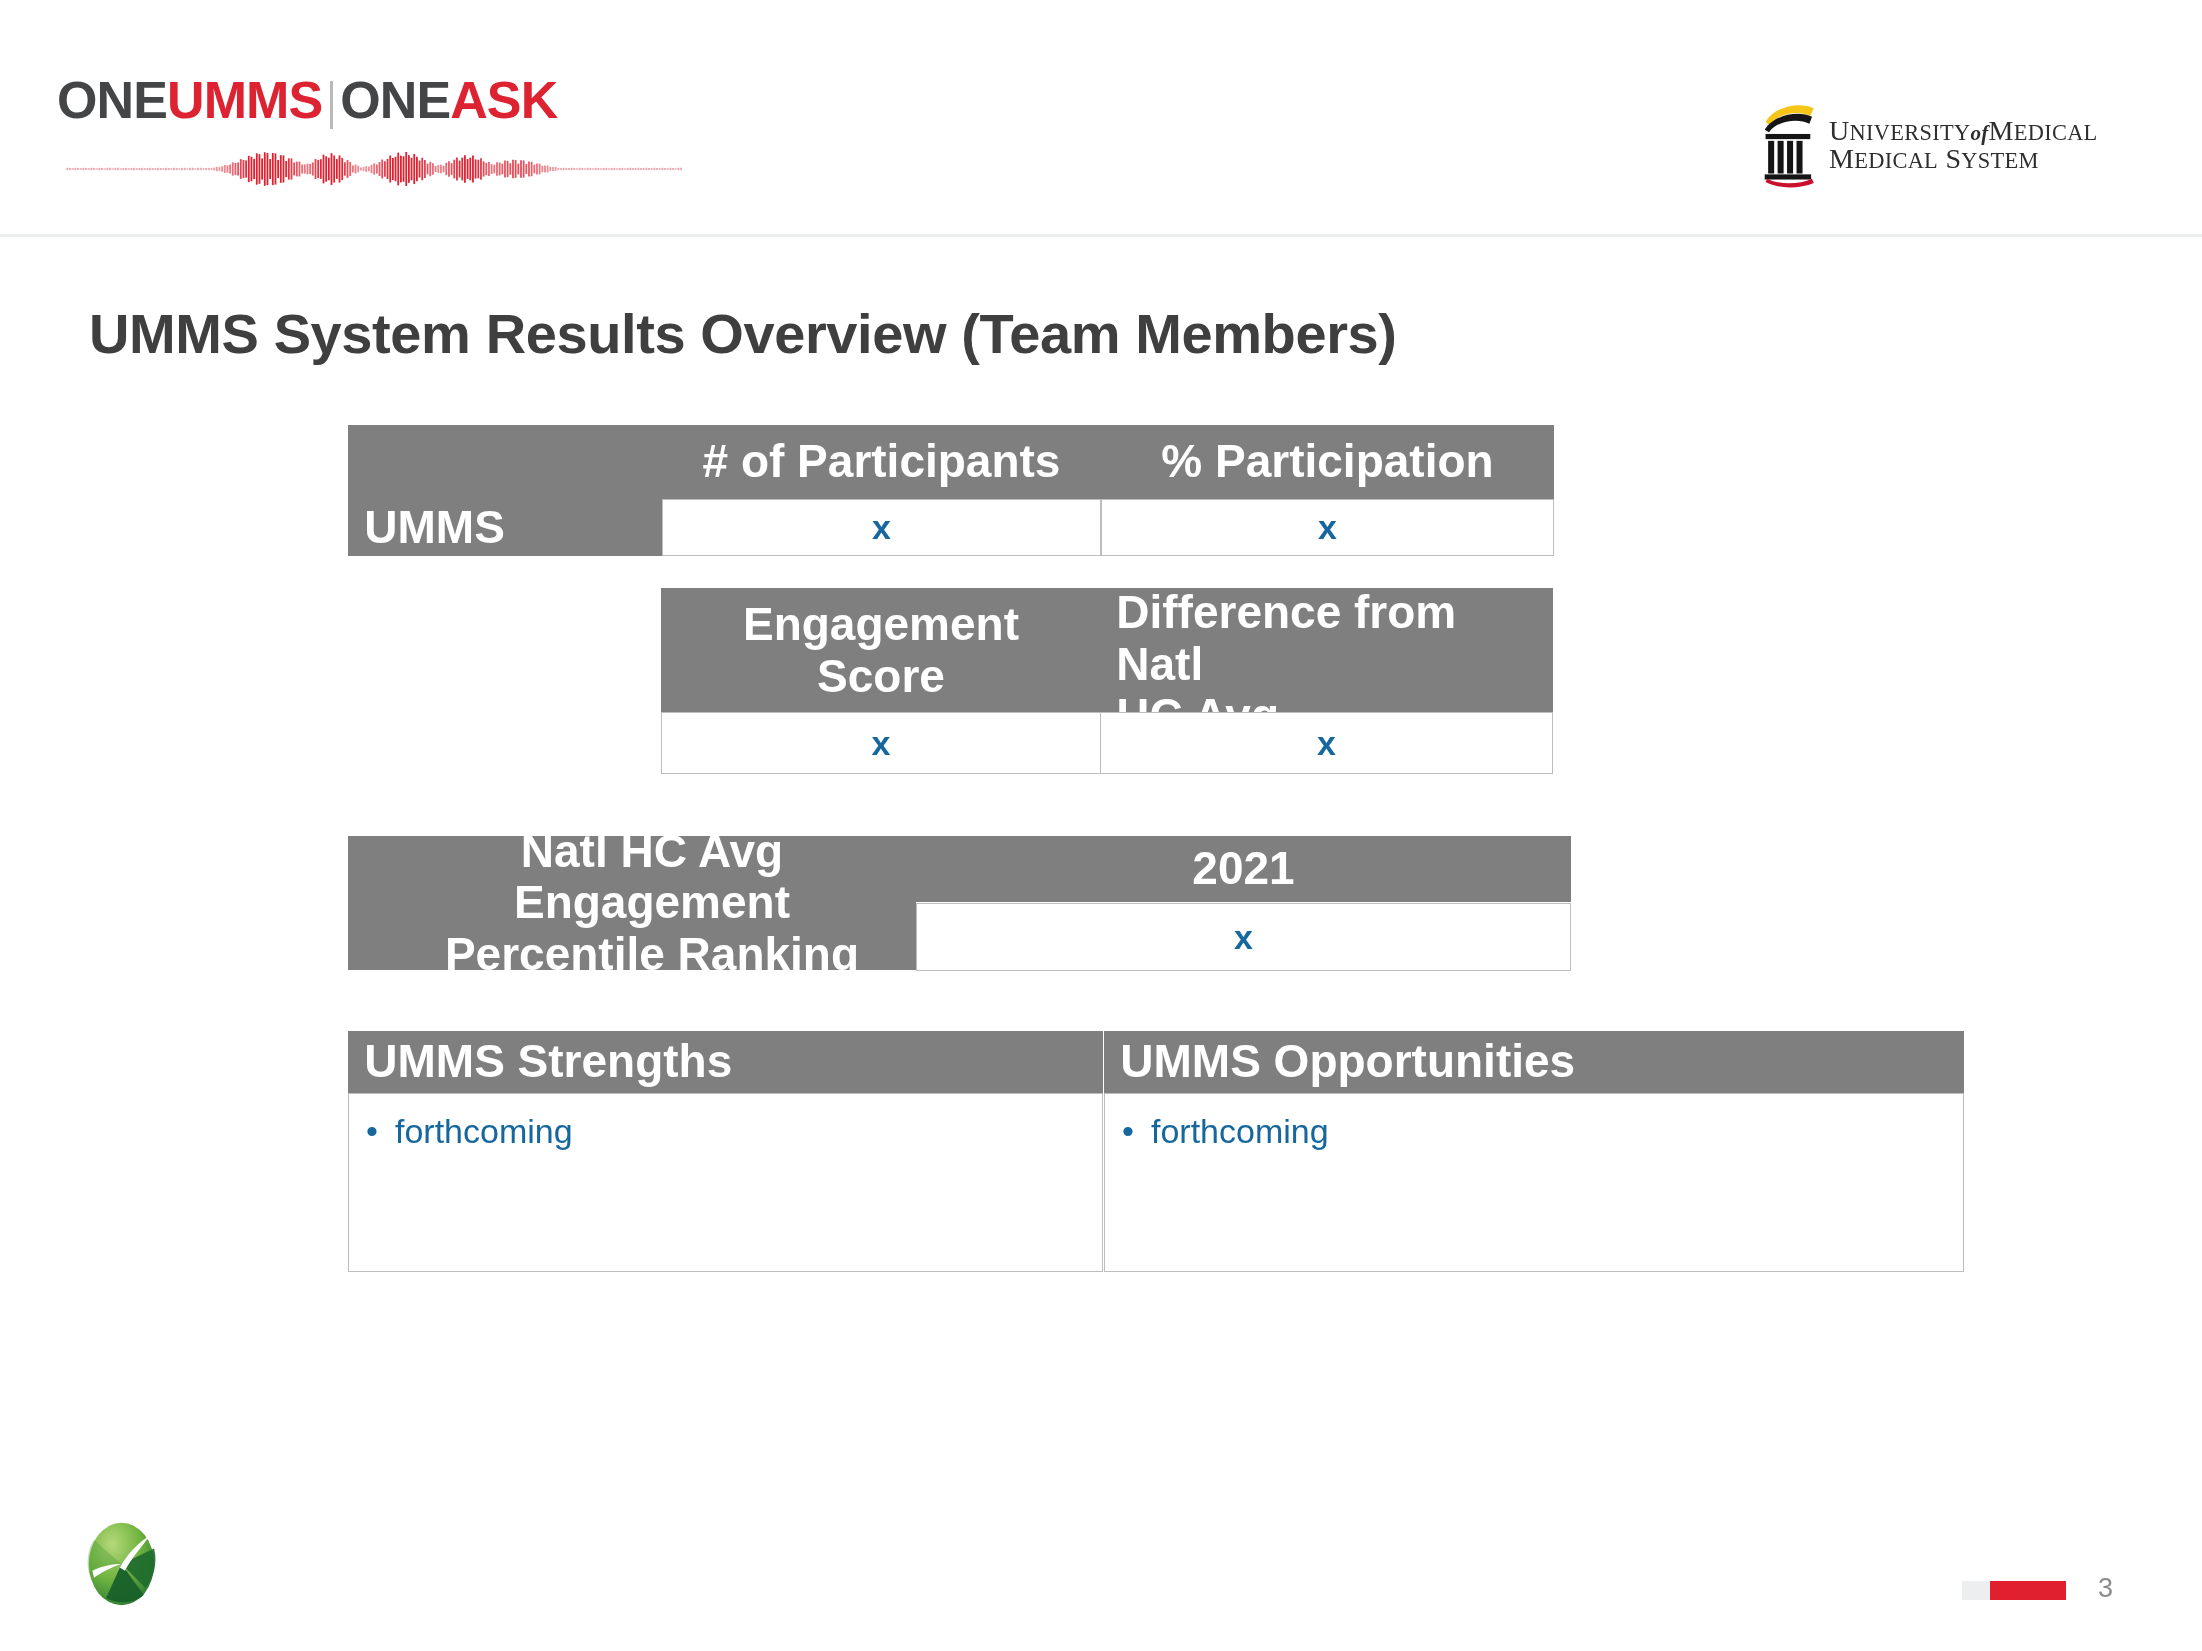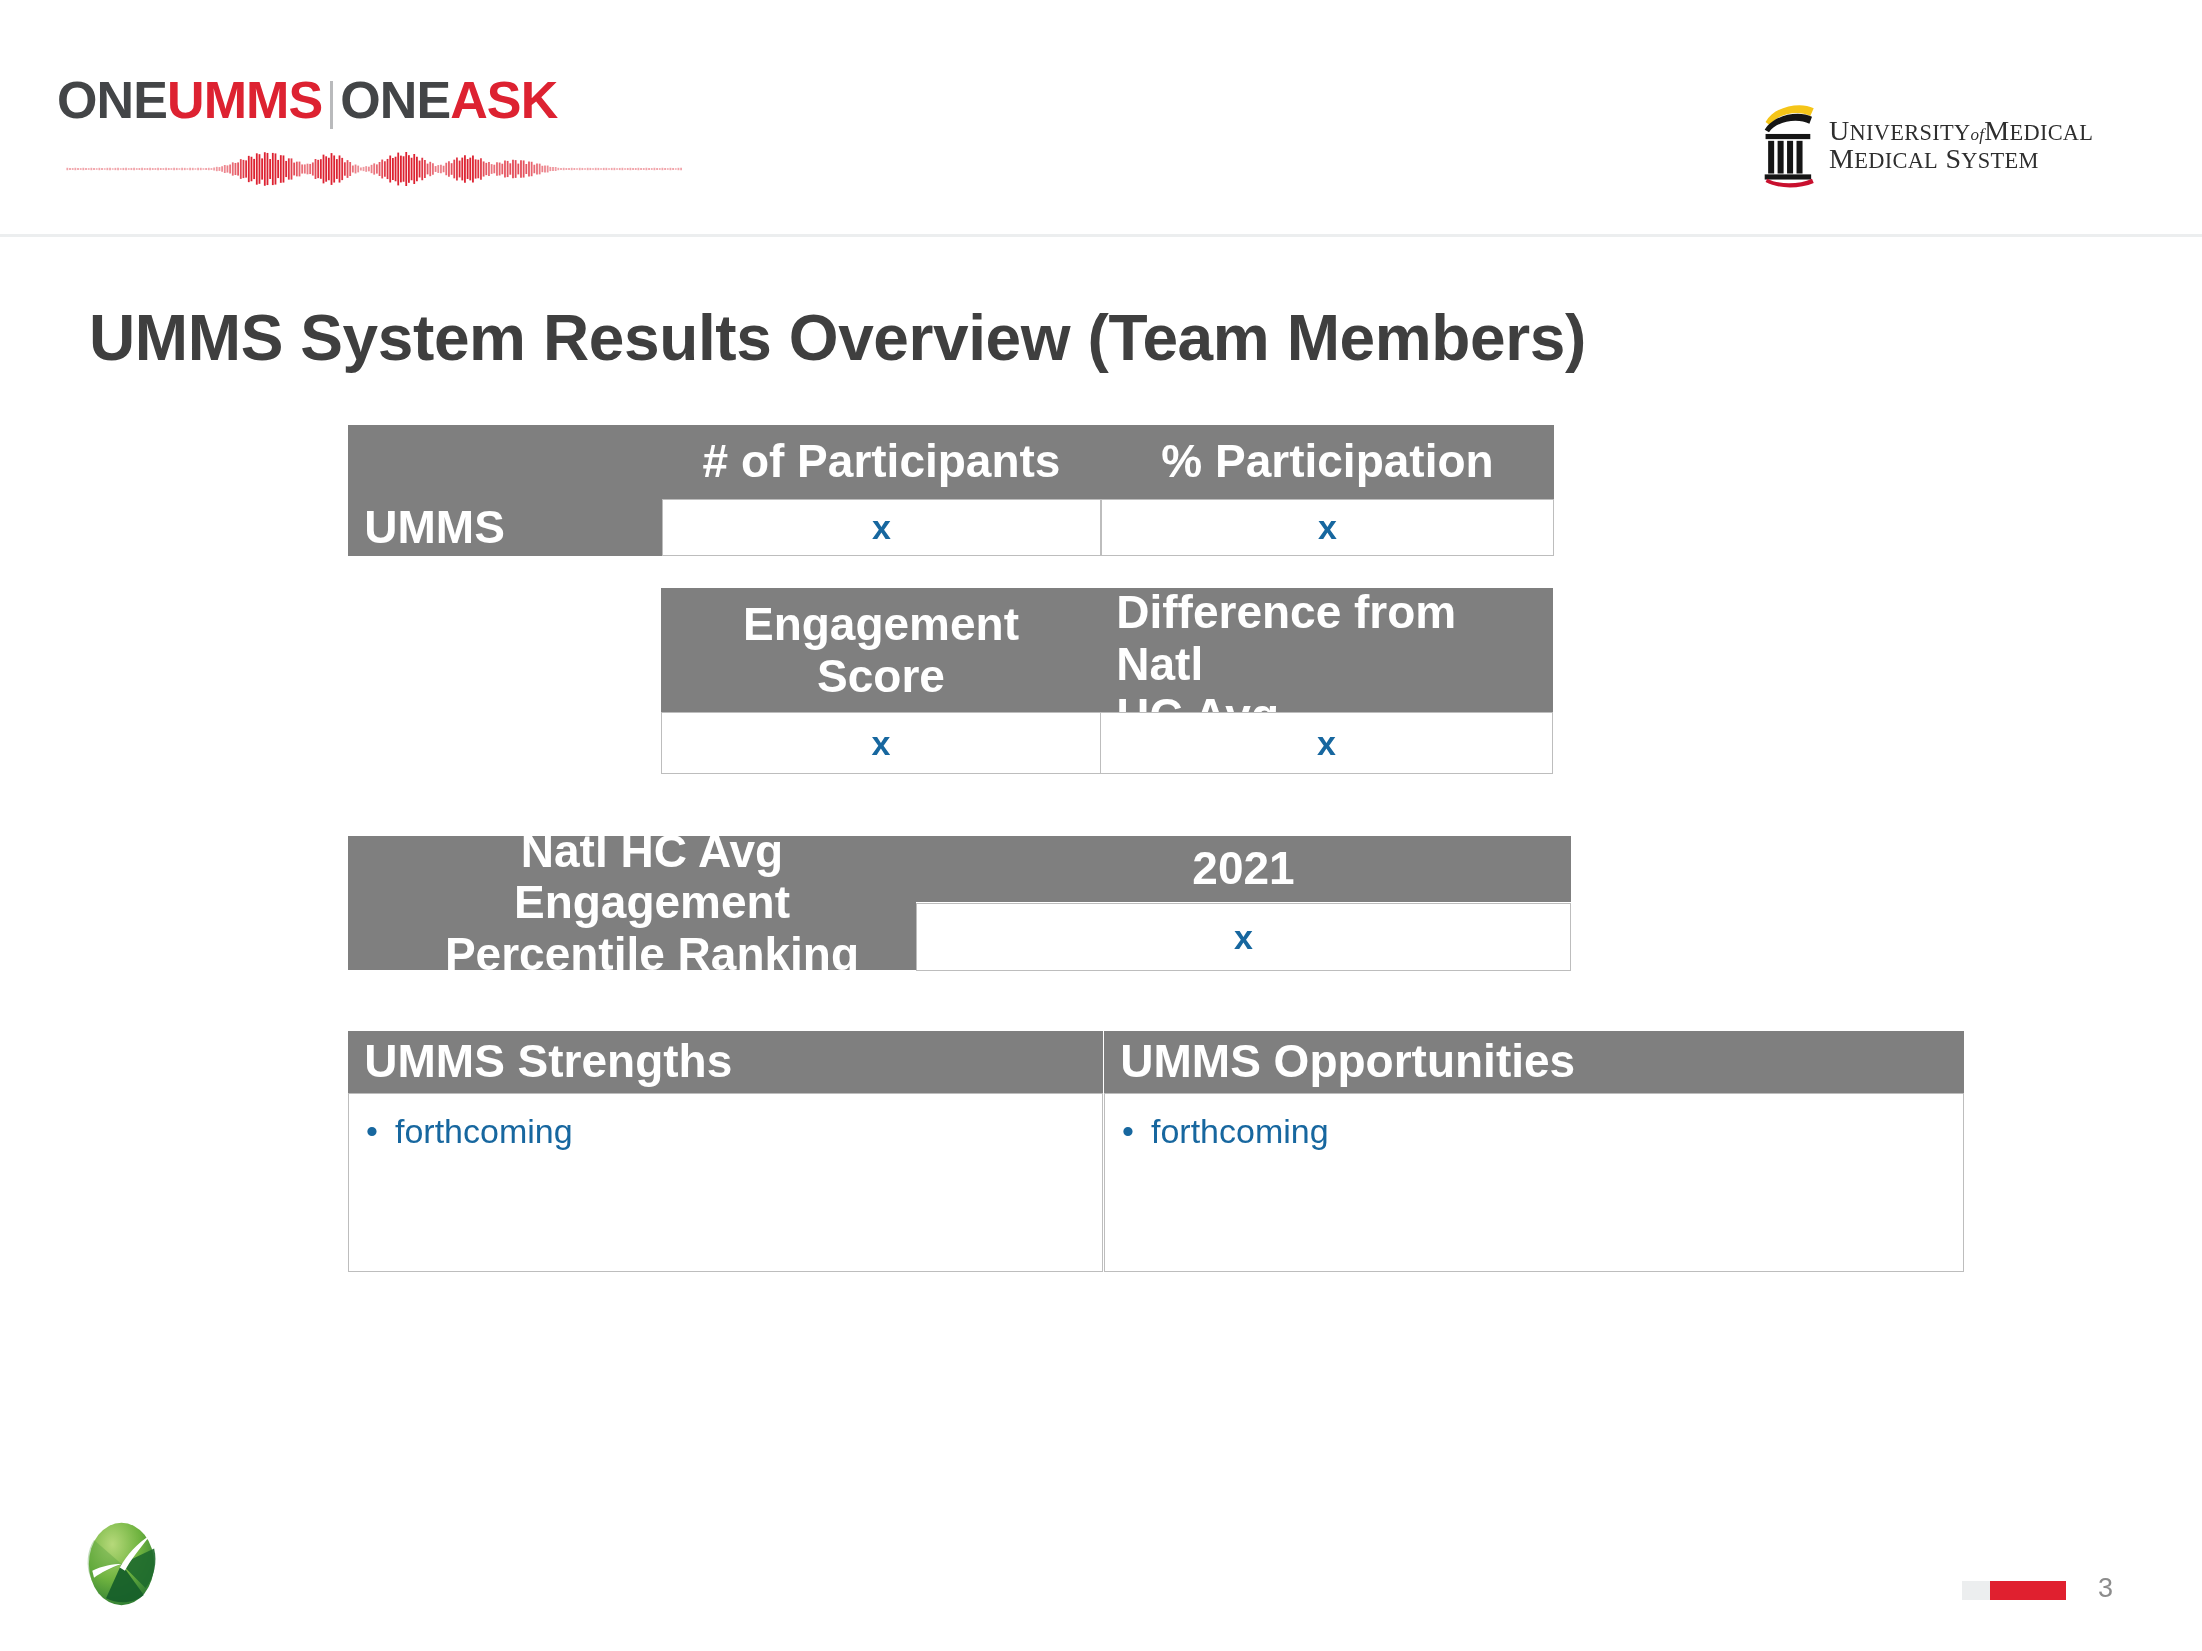--- a/index.html
+++ b/index.html
@@ -38,26 +38,26 @@
   .umms-logo{position:absolute;left:1762px;top:103px;width:361px;height:89px;}
   .umms-mark{position:absolute;left:0;top:0;width:57px;height:86px;}
   .umms-text{
     position:absolute;left:67px;top:13.8px;
     font-family:"Liberation Serif", serif;
     color:#2e2e2e;line-height:1.02;white-space:nowrap;
   }
   .umms-l1{font-size:28px;letter-spacing:0.3px;}
   .umms-l2{font-size:28px;letter-spacing:0.3px;}
   .sc{font-size:22.4px;}
-  .ital{font-style:italic;font-size:17px;}
+  .ital{font-style:italic;font-size:21px;font-weight:bold;}
 
   
   .title{
     position:absolute;left:89px;top:301px;
-    font-size:64px;font-weight:bold;color:#3f3f3f;
+    font-size:56px;font-weight:bold;color:#3f3f3f;
     letter-spacing:-0.4px;white-space:nowrap;
   }
 
   
   .cellhdr{
     position:absolute;background:#7f7f7f;color:#ffffff;
     font-size:46px;font-weight:bold;
     box-sizing:border-box;
     display:flex;align-items:center;justify-content:center;
     text-align:center;line-height:1.12;

